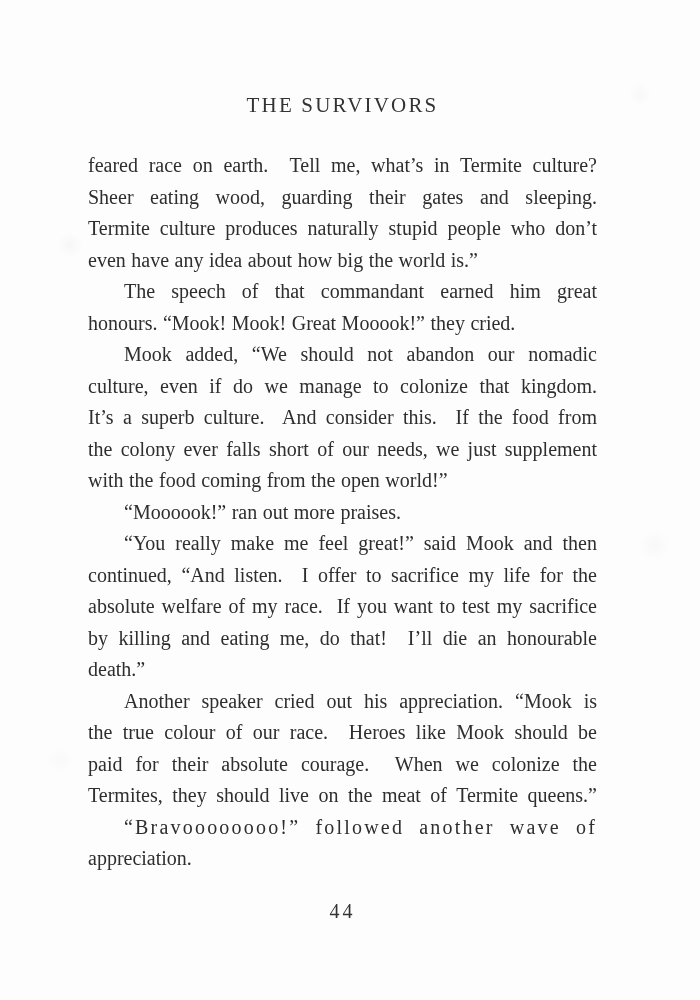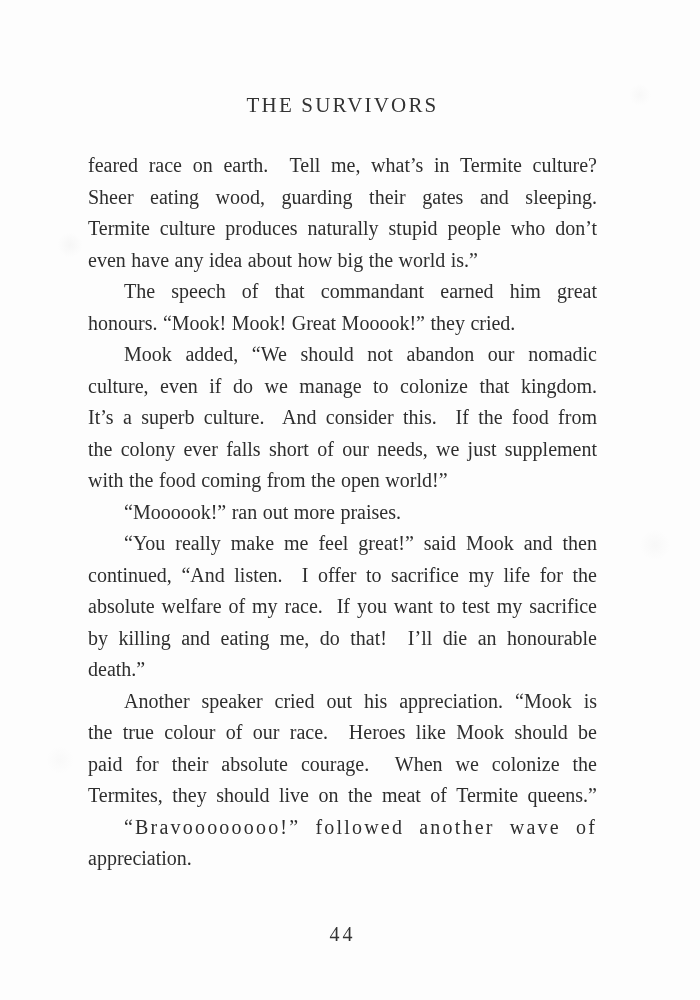--- a/index.html
+++ b/index.html
@@ -53,21 +53,21 @@
     text-align-last: left;
   }
   .line.indent {
     text-indent: 36px;
   }
   .line.spread {
     letter-spacing: 2.2px;
   }
   .folio {
     position: absolute;
-    top: 923px;
+    top: 900px;
     left: 88px;
     width: 509px;
     text-align: center;
     font-size: 20px;
     letter-spacing: 3px;
     color: #333333;
   }
 </style>
 </head>
 <body>

